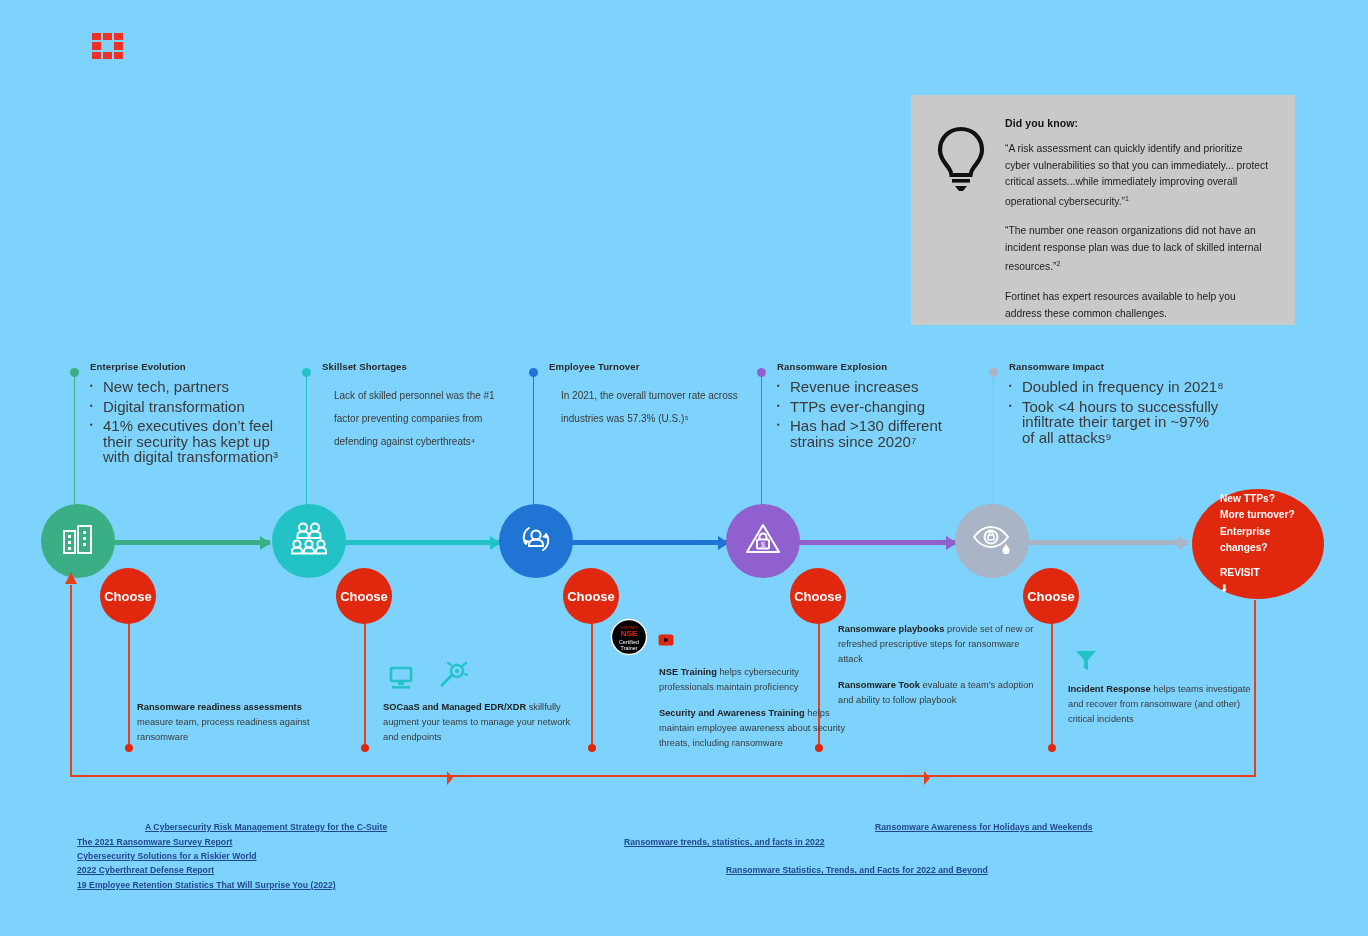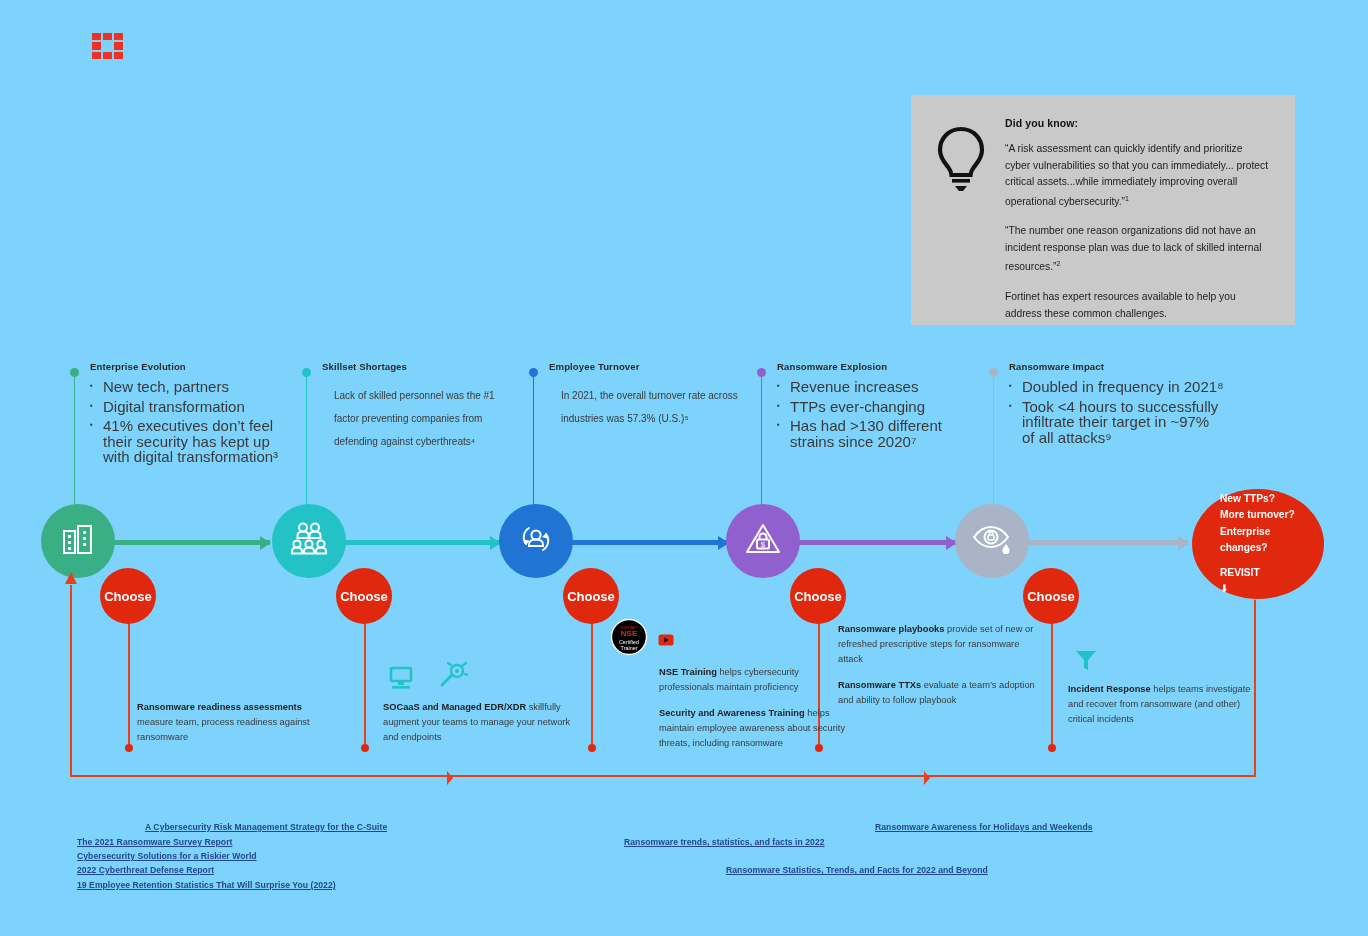--- a/index.html
+++ b/index.html
@@ -340,21 +340,21 @@
       <path d="M6.2 3.4l4.4 2.6-4.4 2.6z" fill="#000"></path>
     </svg>
   </div>
   <div class="blurb" style="left:623px;top:665px;width:196px;margin-left:36px;">
     <p><b>NSE Training</b><span> helps cybersecurity professionals maintain proficiency</span></p>
     <p><b>Security and Awareness Training</b><span> helps maintain employee awareness about security threats, including ransomware</span></p>
   </div>
 
   <div class="blurb" style="left:838px;top:622px;width:200px;">
     <p><b>Ransomware playbooks</b><span> provide set of new or refreshed prescriptive steps for ransomware attack</span></p>
-    <p><b>Ransomware TTXs</b><span> evaluate a team’s adoption and ability to follow playbook</span></p>
+    <p><b>Ransomware Took</b><span> evaluate a team’s adoption and ability to follow playbook</span></p>
   </div>
 
   <div style="position:absolute;left:1074px;top:648px;">
     <svg width="24" height="24" viewBox="0 0 24 24">
       <path d="M2 3l8 9v8l4 2v-10l8-9z" fill="#22c2c6"></path>
     </svg>
   </div>
   <div class="blurb" style="left:1068px;top:682px;width:190px;">
     <p><b>Incident Response</b><span> helps teams investigate and recover from ransomware (and other) critical incidents</span></p>
   </div>

